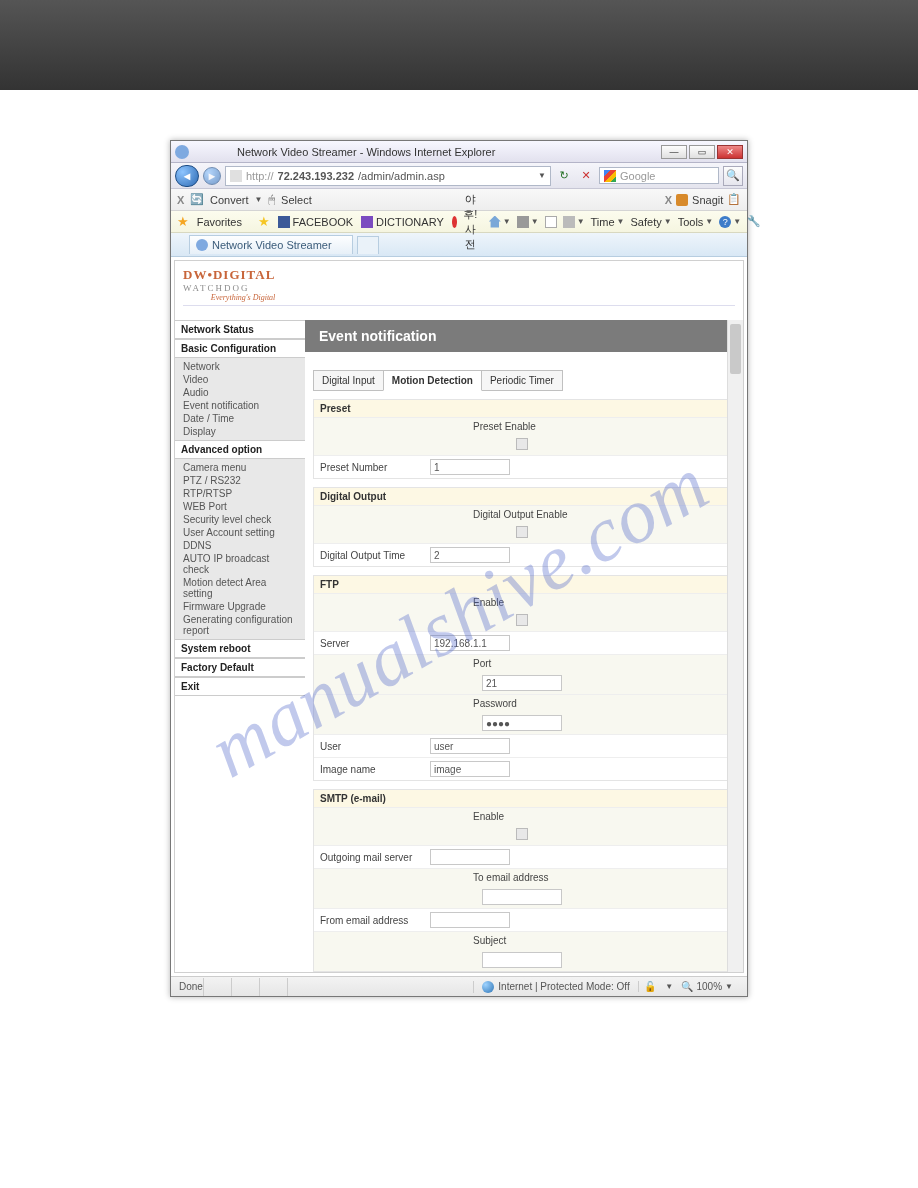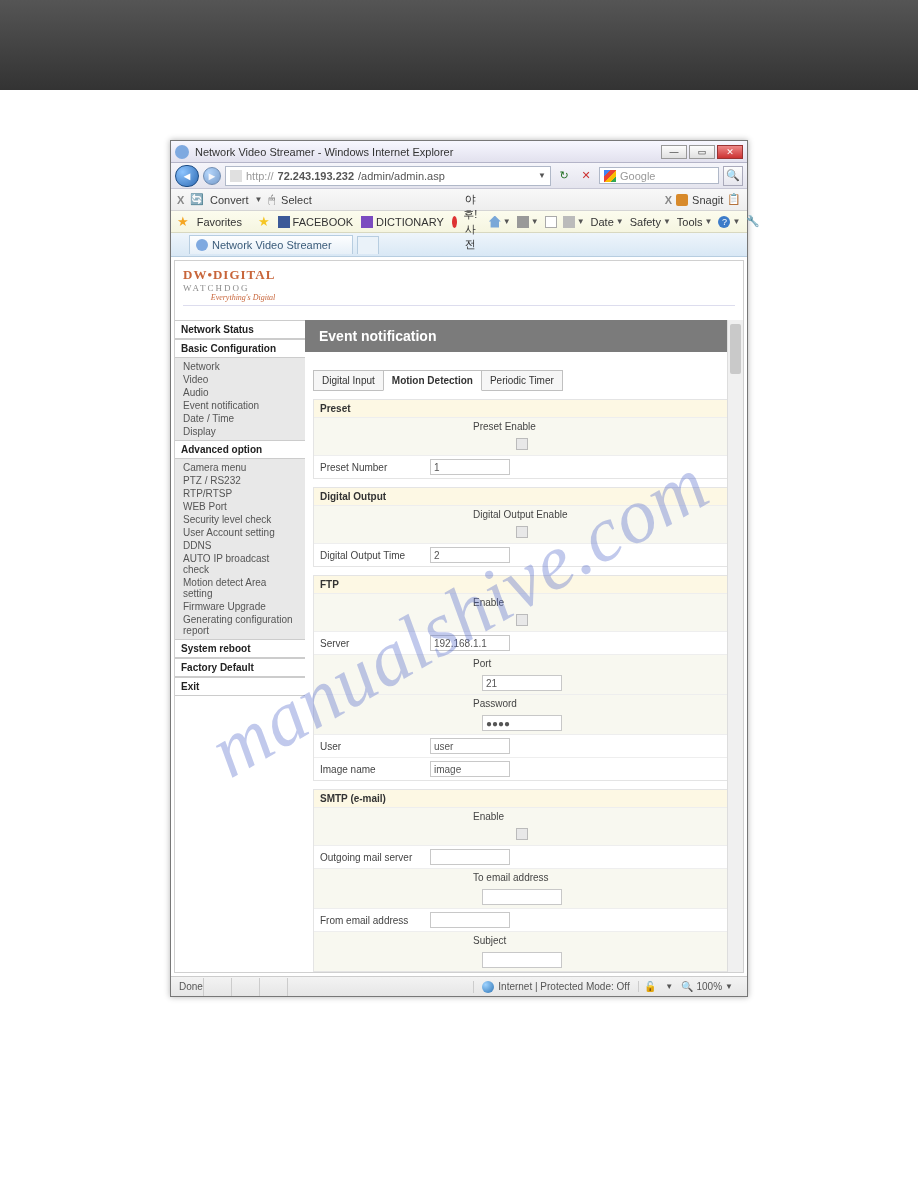--- a/index.html
+++ b/index.html
@@ -3,21 +3,21 @@
 <meta charset="utf-8">
 <style>
 * { box-sizing: border-box; margin: 0; padding: 0; }
 body { background: #fff; font-family: Tahoma, Verdana, sans-serif; font-size: 11px; color: #333; width: 918px; }
 .top-bar { height: 90px; background: linear-gradient(#555,#333); margin: 0; }
 
 .page-wrap { padding: 50px 170px 300px 170px; }
 
 .window { border: 1px solid #777; box-shadow: 0 0 6px rgba(0,0,0,.3); background:#fff; position:relative; }
 
-.titlebar { display:flex; align-items:center; background:linear-gradient(#f7f7ff,#e2e1ee); border-bottom:1px solid #b4b4c8; height:22px; padding:0 4px; font-size:11px; }
+.titlebar { display:flex; align-items:center; background:linear-gradient(#f7f7ff,#e2e1ee); border-bottom:1px solid #b4b4c8; height:22px; padding:0 4px; font-size:11px;gap:42px; }
 .titlebar .app-icon { width:14px; height:14px; background:#7ea9e0; border-radius:50%; margin-right:6px; }
 .titlebar .title-text { color:#333; flex:1; }
 .winbtns { display:flex; gap:2px; }
 .winbtns div { width:26px; height:14px; border:1px solid #999; background:linear-gradient(#fdfdfd,#e0e0e0); display:flex; align-items:center; justify-content:center; font-size:9px; }
 .winbtns .closebtn { background:linear-gradient(#e88,#c33); color:#fff; border-color:#933; }
 
 .navrow { display:flex; align-items:center; height:26px; background:linear-gradient(#f5f5fa,#e4e4ee); border-bottom:1px solid #c7c7d5; padding:0 4px; gap:4px; }
 .back-btn, .fwd-btn { width:24px; height:22px; border-radius:12px; background:radial-gradient(circle at 30% 30%,#8ec5ff,#2d6ab3); border:1px solid #1c4c85; display:flex; align-items:center; justify-content:center; color:#fff; font-size:11px; }
 .fwd-btn { width:18px; height:18px; opacity:.6; }
 .addr { flex:1; background:#fff; border:1px solid #b0b8c8; height:20px; display:flex; align-items:center; padding:0 4px; gap:4px; color:#555; }
@@ -178,21 +178,21 @@
             <span class="menu-arrow">▼</span>
           </div>
       <div class="tbtn">
             <div class="mail-icon"></div>
           </div>
       <div class="tbtn">
             <div class="print-icon"></div>
             <span class="menu-arrow">▼</span>
           </div>
       <div class="tbtn">
-            <span>Date</span>
+            <span>Time</span>
             <span class="menu-arrow">▼</span>
           </div>
       <div class="tbtn">
             <span>Safety</span>
             <span class="menu-arrow">▼</span>
           </div>
       <div class="tbtn">
             <span>Tools</span>
             <span class="menu-arrow">▼</span>
           </div>

